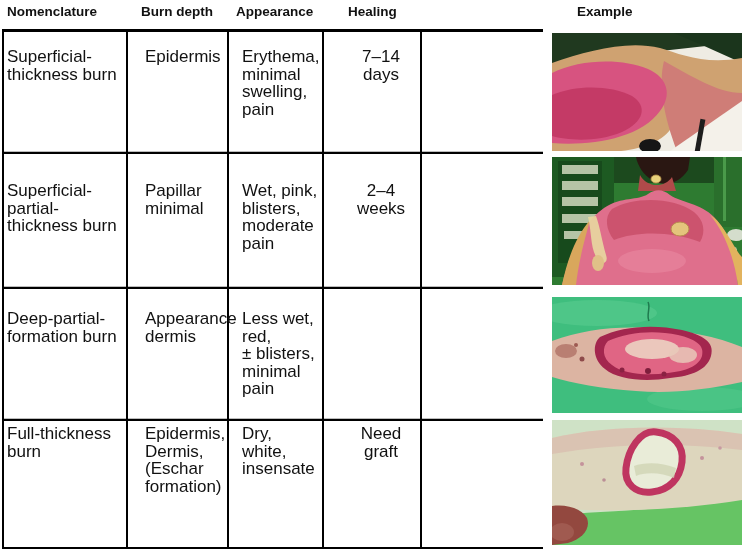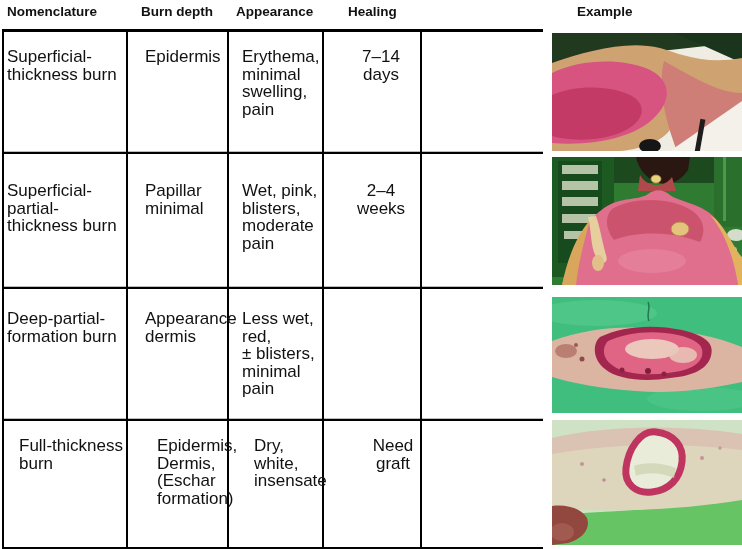--- a/index.html
+++ b/index.html
@@ -16,21 +16,21 @@
   
   .hdr{position:absolute;top:3px;font-size:13.5px;font-weight:700;line-height:17px;white-space:nowrap;}
   
   .cell{position:absolute;font-size:17px;line-height:17.5px;white-space:pre-line;}
   
   .c-nom{left:7px;width:112px;}
   .c-dep{left:145px;width:78px;}
   .c-app{left:242px;width:78px;}
   .c-heal{left:344px;width:74px;text-align:center;}
   
-  .r1{top:48px;} .r2{top:182px;} .r3{top:310px;} .r4{top:437px;margin-left:12px;}
+  .r1{top:48px;} .r2{top:182px;} .r3{top:310px;} .r4{top:425px;}
   
   .photo{position:absolute;left:552px;width:190px;overflow:hidden;}
   .photo svg{display:block;width:100%;height:100%;}
   .p1{top:33px;height:118px;}
   .p2{top:157px;height:128px;}
   .p3{top:297px;height:116px;}
   .p4{top:420px;height:125px;}
 </style>
 </head>
 <body>

